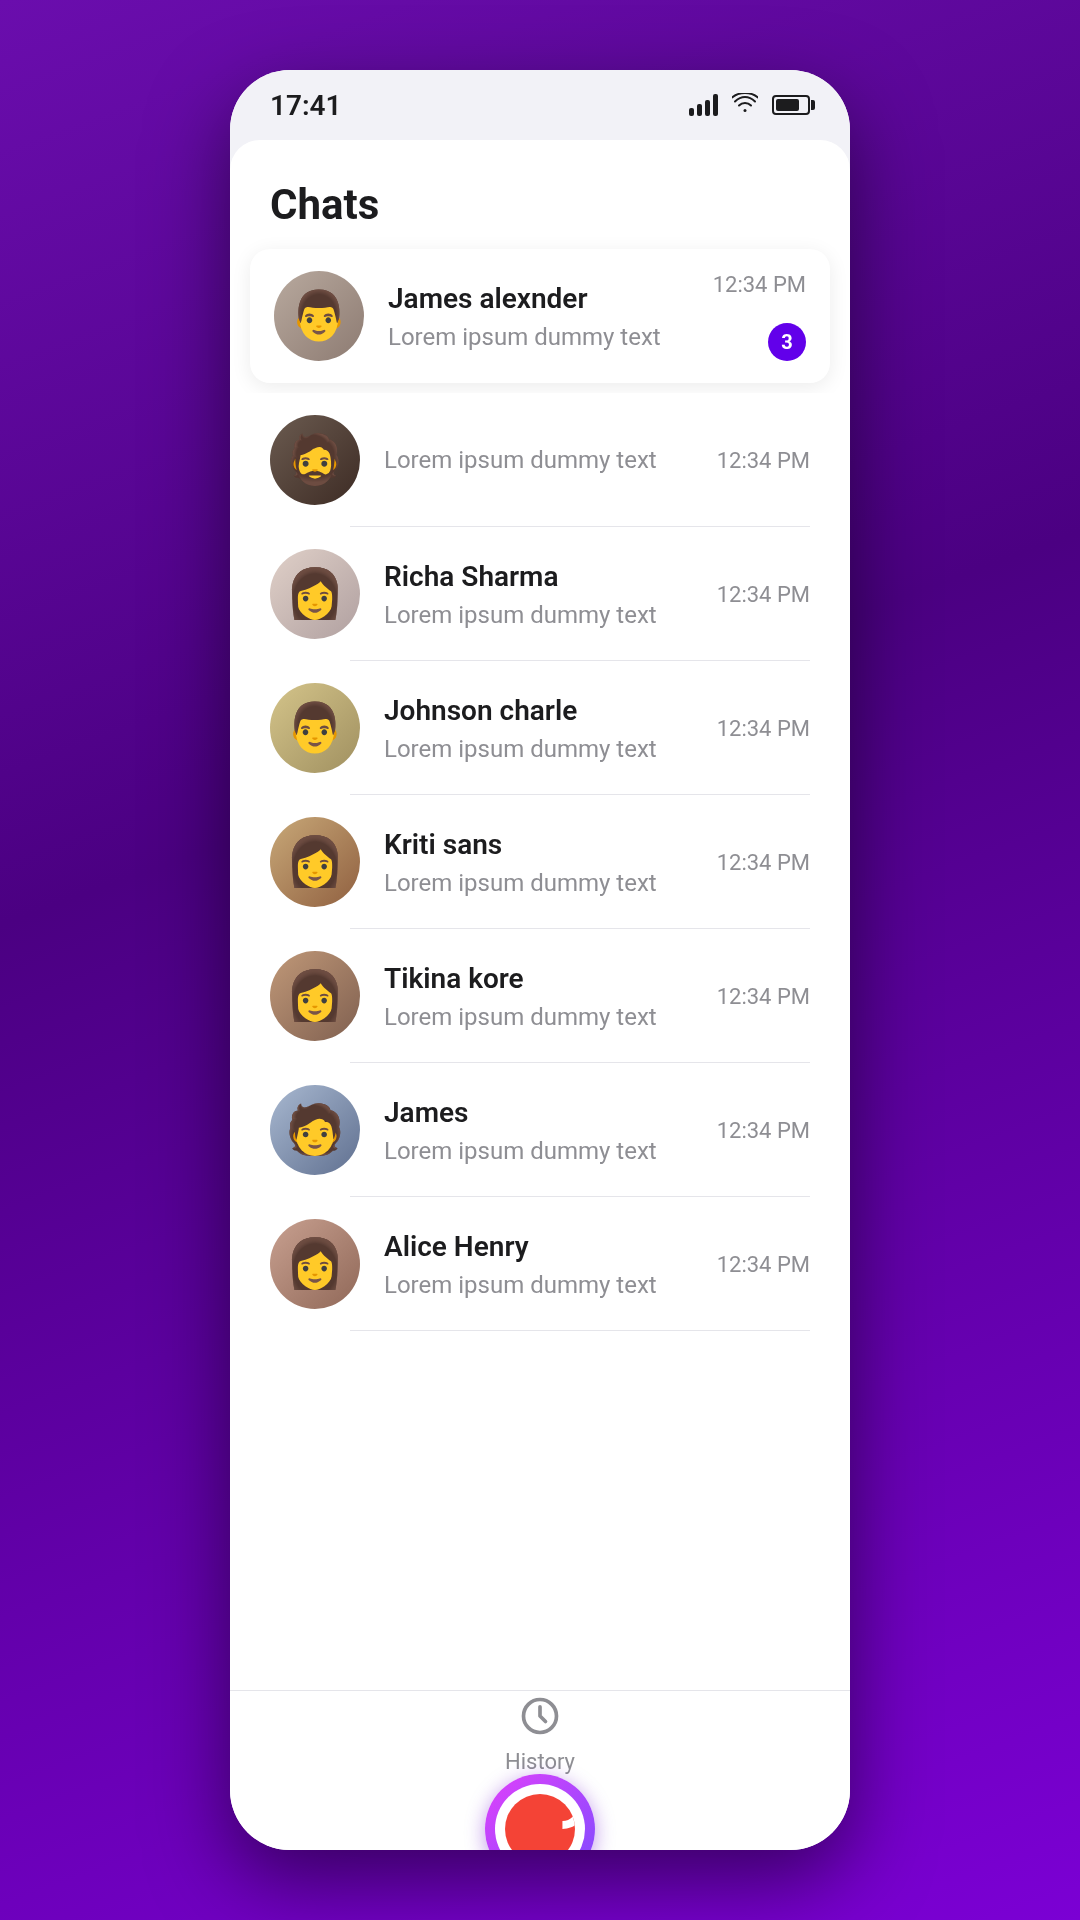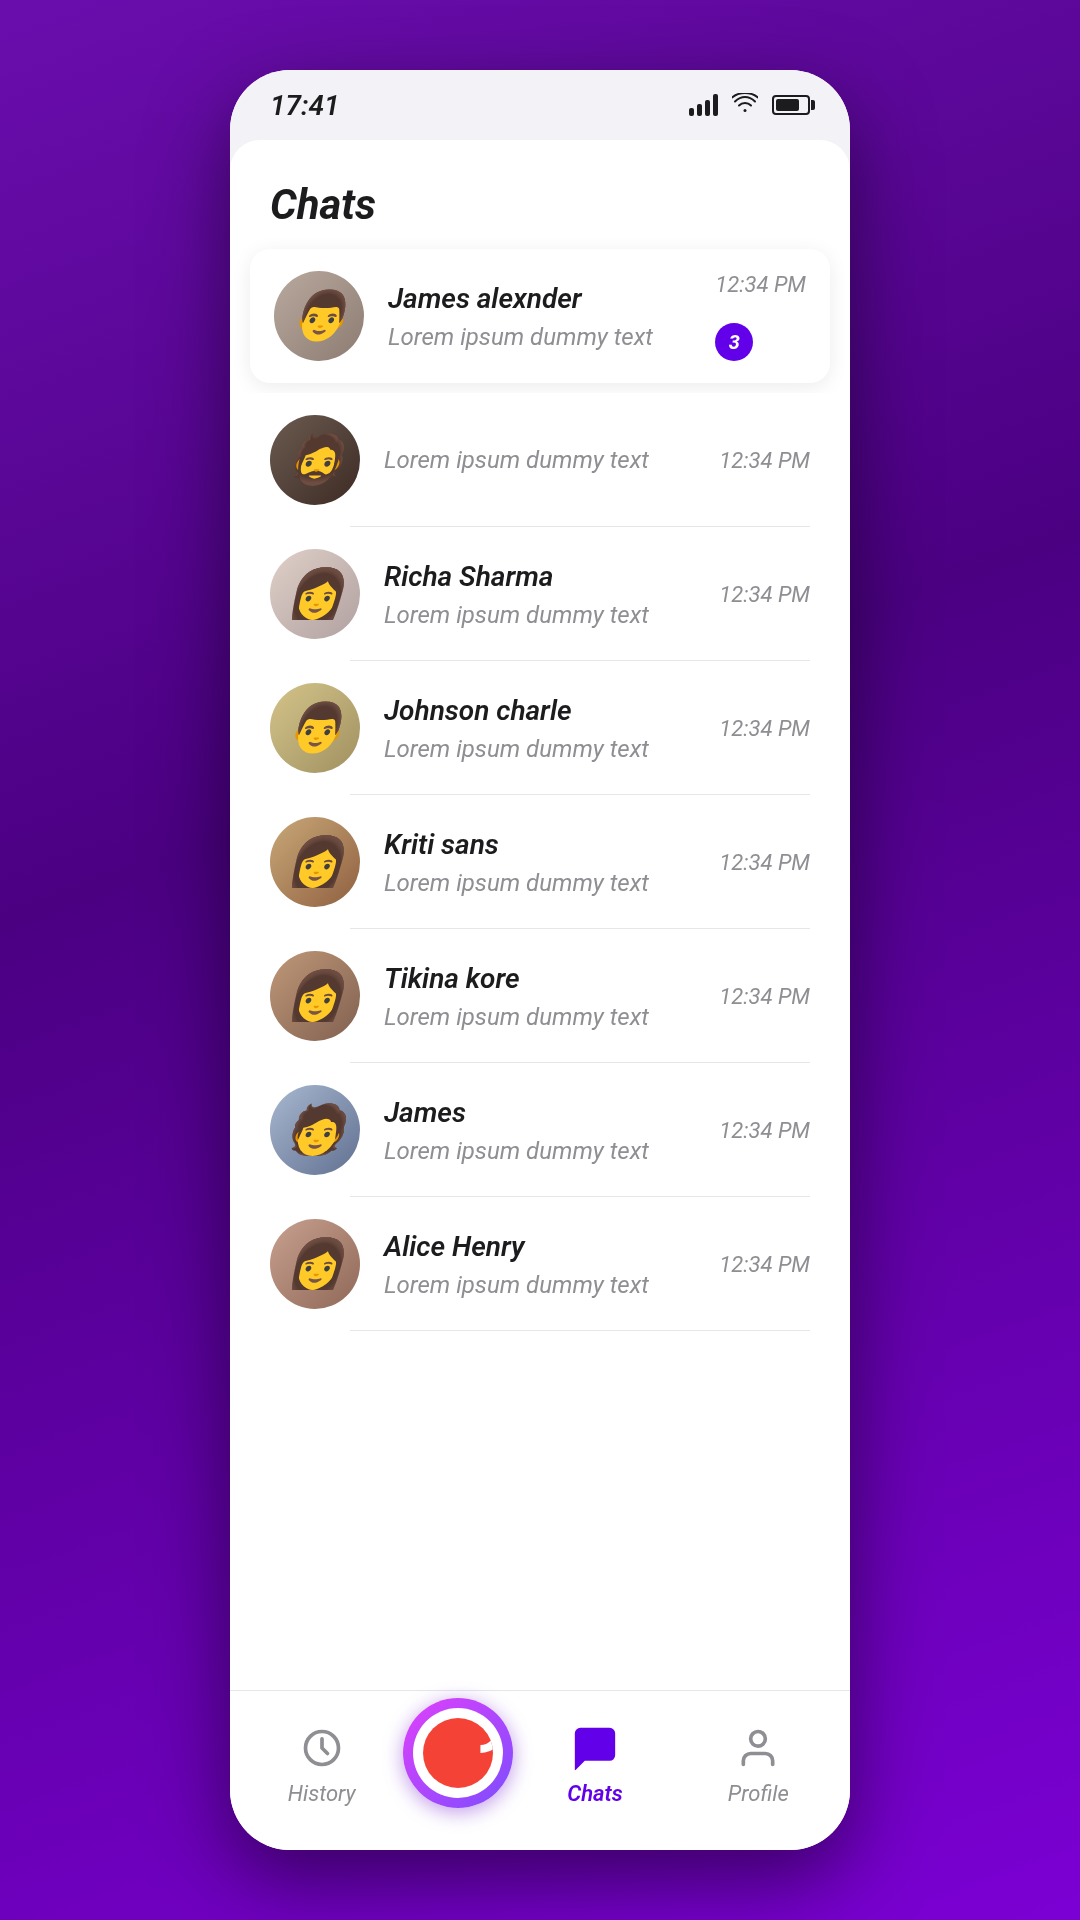--- a/index.html
+++ b/index.html
@@ -18,21 +18,20 @@
     .phone {
       width: 620px;
       height: 1780px;
       background: #f2f2f7;
       border-radius: 60px;
       overflow: hidden;
       box-shadow: 0 30px 80px rgba(0,0,0,0.5);
       display: flex;
       flex-direction: column;
       position: relative;
-      font-style: italic;
     }
 
     
     .status-bar {
       background: #f2f2f7;
       height: 70px;
       display: flex;
       align-items: center;
       justify-content: space-between;
       padding: 0 40px;
@@ -190,21 +189,21 @@
       font-size: 24px;
       color: #8e8e93;
       white-space: nowrap;
       overflow: hidden;
       text-overflow: ellipsis;
     }
 
     .chat-meta {
       display: flex;
       flex-direction: column;
-      align-items: flex-start;
+      align-items: flex-end;
       gap: 26px;
       flex-shrink: 0;
     }
 
     .chat-time {
       font-size: 22px;
       color: #8e8e93;
     }
 
     .unread-badge {
@@ -221,23 +220,24 @@
     }
 
     
     .bottom-nav {
       height: 160px;
       background: #ffffff;
       border-top: 1px solid #e5e5ea;
       display: flex;
       align-items: center;
       justify-content: space-around;
-      padding: 8px 10px 20px;
+      padding: 0 10px 20px;
       flex-shrink: 0;
       position: relative;
+      flex-direction: column;
     }
 
     .nav-item {
       display: flex;
       flex-direction: column;
       align-items: center;
       gap: 8px;
       cursor: pointer;
       flex: 1;
     }

